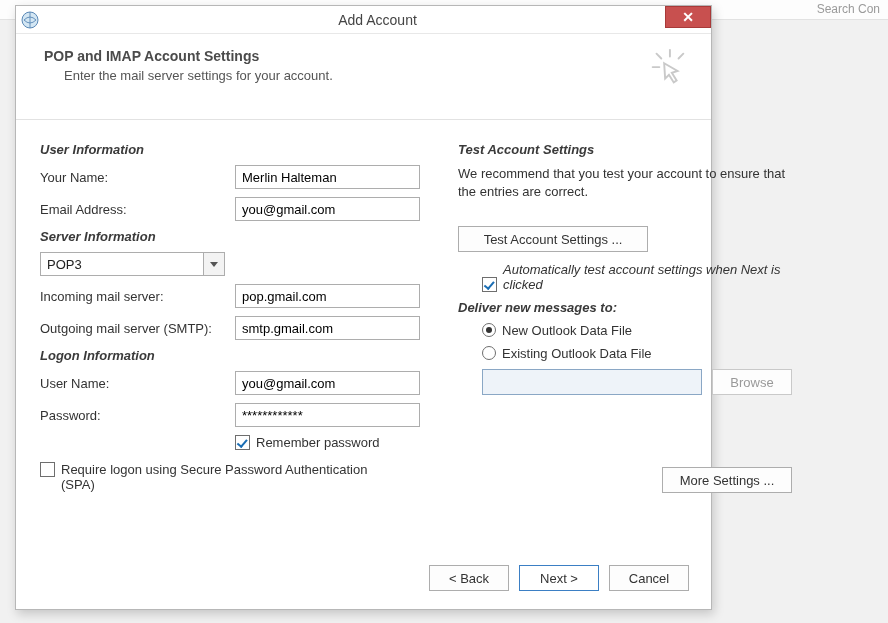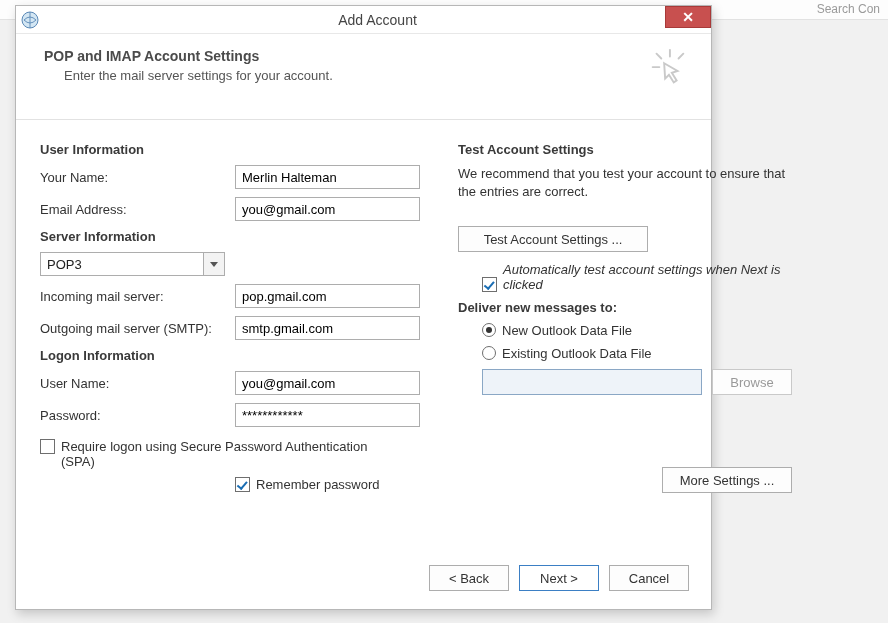--- a/index.html
+++ b/index.html
@@ -73,21 +73,21 @@
   }
   .body-area {
     display:flex;
     padding: 16px 24px 0 24px;
     gap: 38px;
   }
   .col {
     flex:1;
   }
   .section-head {
-    font-weight:bold; font-size:13px; margin-top:6px; margin-bottom:8px; color:#3a3a3a;
+    font-weight:bold; font-size:13px; margin-top:6px; margin-bottom:8px; color:#3a3a3a;font-style:italic;
   }
   .row {
     display:flex; align-items:center; margin-bottom:8px;
   }
   .row label.fld {
     width:195px; font-size:13px; color:#333;
   }
   .row input[type=text], .row input[type=password] {
     width:185px; height:24px;
     border:1px solid #adadad;
@@ -233,28 +233,28 @@
       <div class="section-head">Logon Information</div>
       <div class="row">
         <label class="fld">User Name:</label>
         <input type="text" value="you@gmail.com" style="">
       </div>
       <div class="row">
         <label class="fld">Password:</label>
         <input type="text" value="************" style="">
       </div>
 
+      <div class="check-row" style="margin-left:195px;">
+        <div class="checkbox checked"></div>
+        <span>Remember password</span>
+      </div>
+
       <div class="check-row" style="margin-top:12px;">
         <div class="checkbox"></div>
         <span style="max-width:330px;">Require logon using Secure Password Authentication (SPA)</span>
-      </div>
-
-      <div class="check-row" style="margin-left:195px;">
-        <div class="checkbox checked"></div>
-        <span>Remember password</span>
       </div>
 
     </div>
 
     <div class="col">
 
       <div class="section-head">Test Account Settings</div>
       <div class="rt-text">We recommend that you test your account to ensure that the entries are correct.</div>
 
       <div style="margin: 26px 0 10px 0;">

